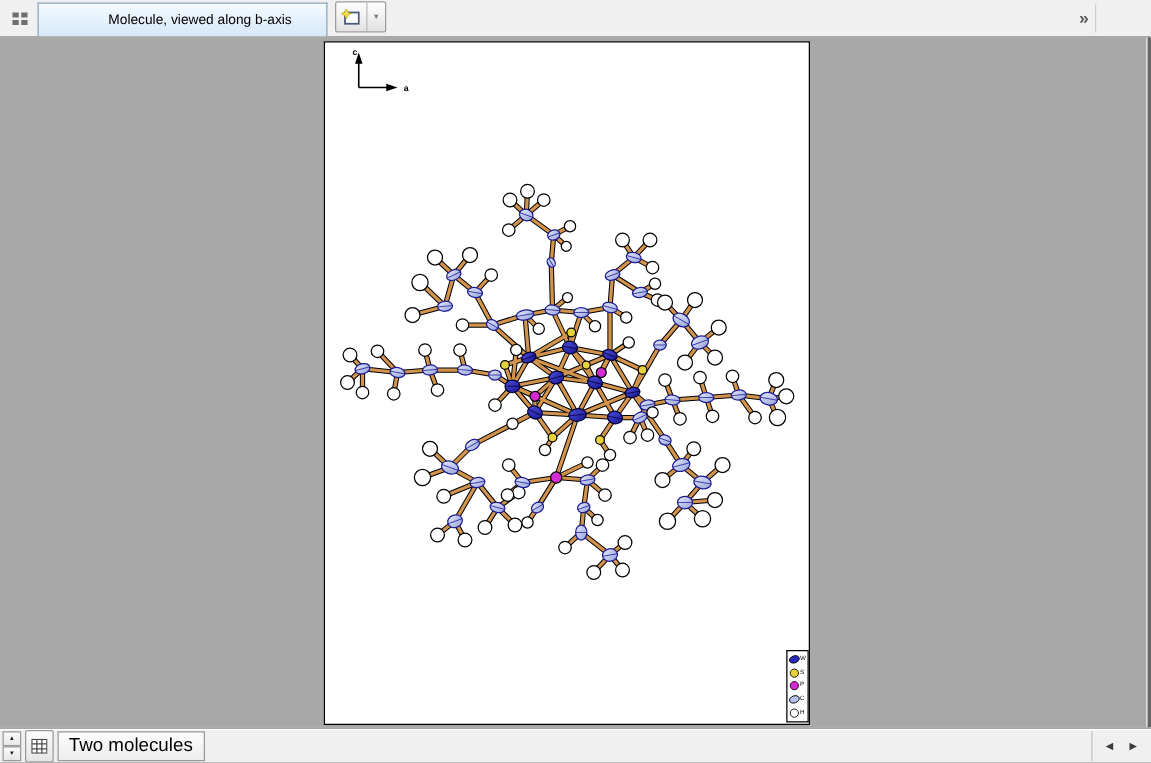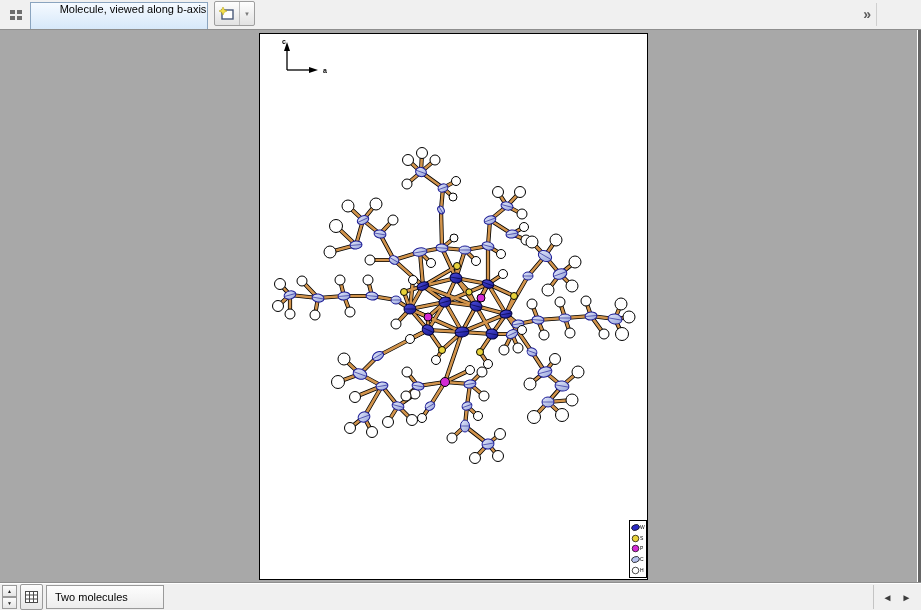--- a/index.html
+++ b/index.html
@@ -3,23 +3,23 @@
 <meta charset="utf-8">
 <style>
   html,body{margin:0;padding:0;}
   body{width:921px;height:610px;overflow:hidden;background:#a8a8a8;
        font-family:"Liberation Sans", sans-serif; position:relative;}
 
   
   .topbar{position:absolute;left:0;top:0;width:921px;height:30px;background:#f0f0f0;
           border-bottom:1px solid #8e8e8e; box-sizing:border-box; display:flex; align-items:flex-end;}
   .tb-grid-btn{width:24px;height:24px;margin:3px 2px 3px 4px;display:flex;align-items:center;justify-content:center;}
-  .tab-top{height:27px;width:178px;background:linear-gradient(#f5faff,#d6e8fa);
+  .tab-top{height:27px;width:232px;background:linear-gradient(#f5faff,#d6e8fa);
            border:1px solid #8aa4bf;border-bottom:none;box-sizing:border-box;
-           display:flex;justify-content:center;font-size:11px;color:#000;padding-left:28px;}
+           display:flex;align-items:center;justify-content:center;font-size:11px;color:#000;padding-left:28px;}
   .newwin-group{height:23px;margin:0 0 3px 6px;display:flex;border:1px solid #9e9e9e;border-radius:2px;
                 background:linear-gradient(#fefefe,#e2e2e2);}
   .newwin-btn{width:24px;height:100%;display:flex;align-items:center;justify-content:center;
               border-right:1px solid #bdbdbd;}
   .newwin-drop{width:14px;height:100%;display:flex;align-items:center;justify-content:center;
                font-size:6px;color:#7a7a7a;}
   .tb-chevrons{position:absolute;right:50px;top:6px;font-size:14px;font-weight:bold;color:#5a5a5a;}
   .tb-div{position:absolute;right:44px;top:3px;bottom:3px;width:1px;background:#cfcfcf;}
 
   
@@ -42,21 +42,21 @@
   .bottombar{position:absolute;left:0;top:582px;width:921px;height:28px;background:#f0f0f0;
              border-top:1px solid #8e8e8e;box-sizing:border-box;box-shadow:inset 0 1px 0 #fff;
              display:flex;align-items:center;}
   .spinner{width:15px;height:24px;margin-left:2px;display:flex;flex-direction:column;}
   .spin-btn{flex:1;border:1px solid #9a9a9a;background:linear-gradient(#fcfcfc,#e6e6e6);
             font-size:5px;color:#222;display:flex;align-items:center;justify-content:center;padding:0;}
   .tbl-btn{width:21px;height:24px;margin-left:3px;border:1px solid #9a9a9a;border-radius:2px;
            background:linear-gradient(#fcfcfc,#e6e6e6);display:flex;align-items:center;justify-content:center;}
   .bottom-tab{width:118px;height:24px;margin-left:3px;border:1px solid #9a9a9a;
               background:linear-gradient(#fdfdfd,#ededed);box-sizing:border-box;
-              font-size:11px;color:#000;display:flex;align-items:center;padding-left:8px;}
+              font-size:15px;color:#000;display:flex;align-items:center;padding-left:8px;}
   .nav-group{position:absolute;right:5px;top:2px;height:24px;display:flex;border-left:1px solid #c4c4c4;padding-left:4px;}
   .nav-btn{width:19px;height:24px;background:transparent;border:none;font-size:10px;color:#3c3c3c;
            display:flex;align-items:center;justify-content:center;}
 </style>
 </head>
 <body>
 
 <div class="topbar">
   <div class="tb-grid-btn">
     <svg width="15" height="15">

